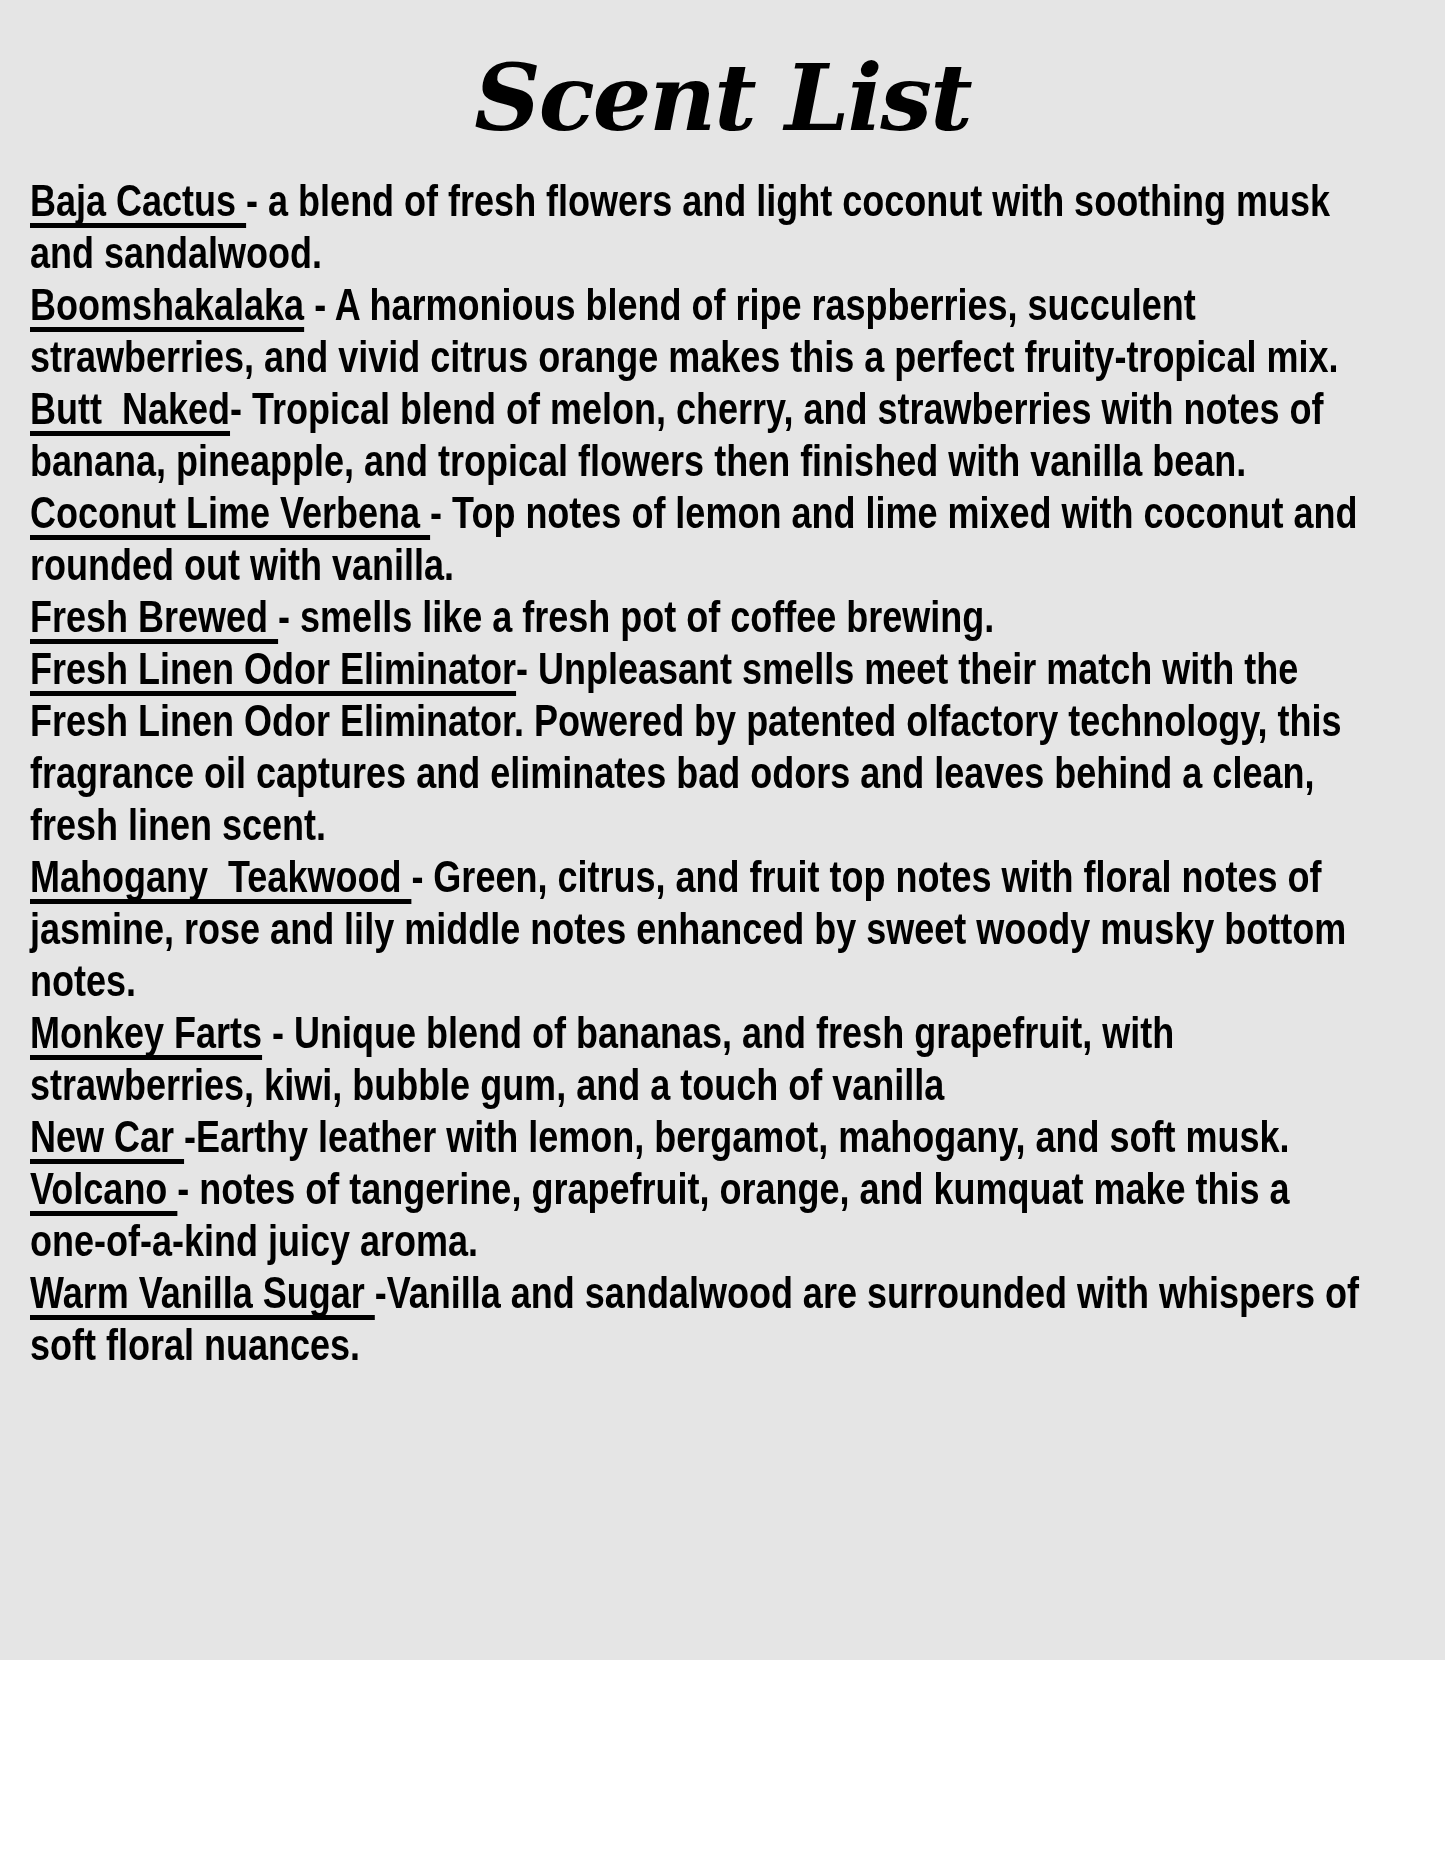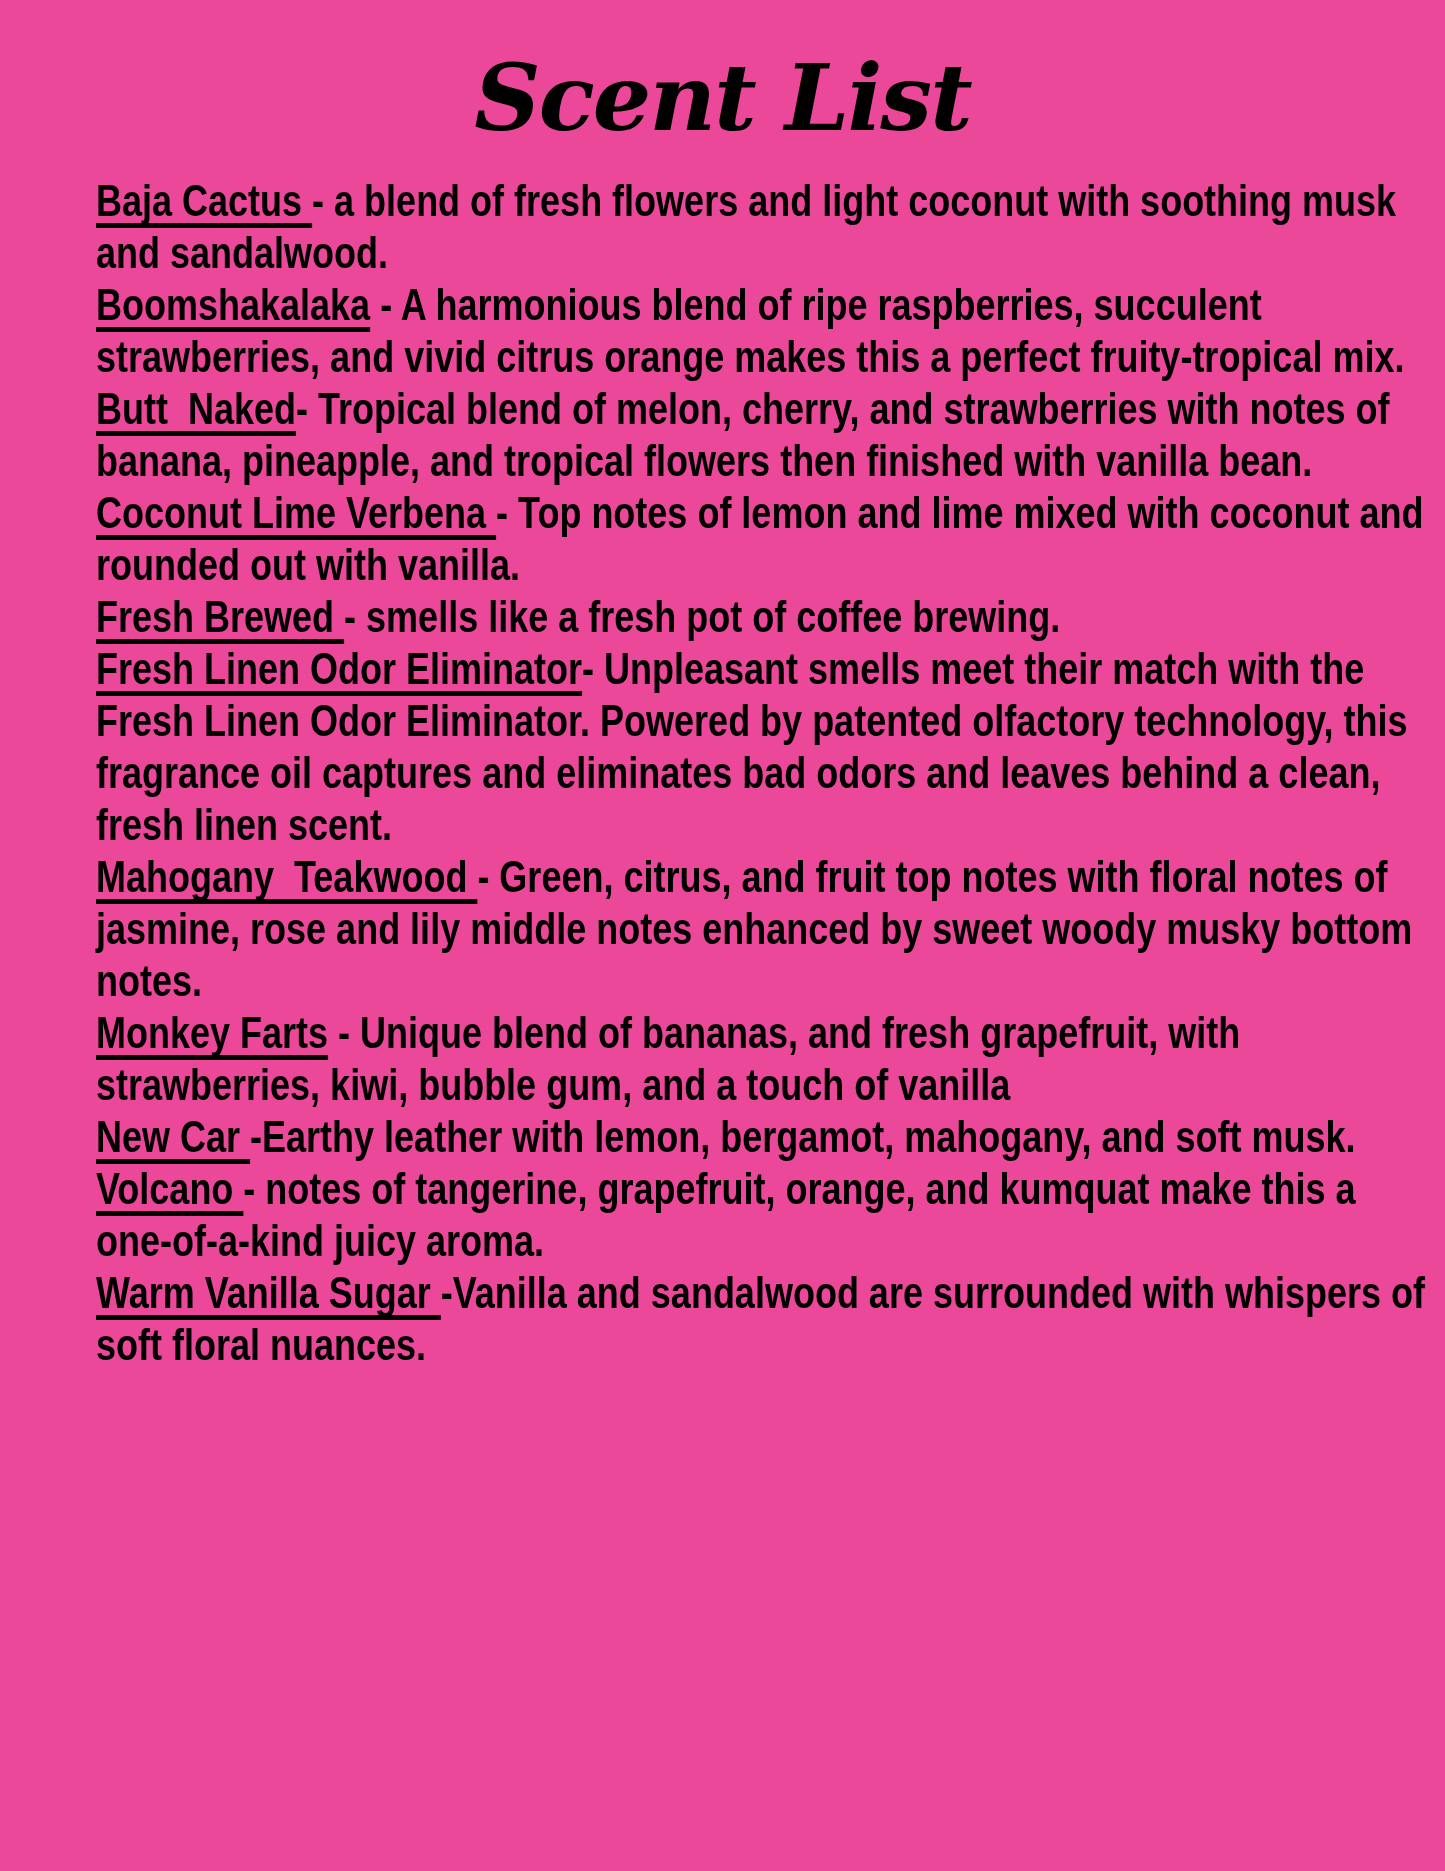--- a/index.html
+++ b/index.html
@@ -1,40 +1,40 @@
 <!DOCTYPE html>
 <html><head>
 <meta charset="utf-8">
 <style>
   * { margin: 0; padding: 0; box-sizing: border-box; }
   html, body { background: #ffffff; }
   .page {
     position: relative;
     width: 1445px;
-    height: 1871px;
+    height: 1660px;
     margin: 0 auto;
-    background: #ec4899;
+    background: #e5e5e5;
     overflow: hidden;
     font-family: "Liberation Sans", sans-serif;
     color: #000000;
   }
   .page-title {
     margin-top: 50px;
     text-align: center;
     font-family: "DejaVu Serif", serif;
     font-style: italic;
     font-weight: 700;
     font-size: 92px;
     line-height: 1.05;
     letter-spacing: -2px;
     color: #000000;
   }
   .scent-list {
     margin-top: 28px;
-    margin-left: 96px;
+    margin-left: 30px;
   }
   .scent-list-inner {
     width: 1670px;
     transform: scaleX(0.8);
     transform-origin: left top;
   }
   p.scent {
     margin: 0;
     font-weight: 700;
     font-size: 45px;

